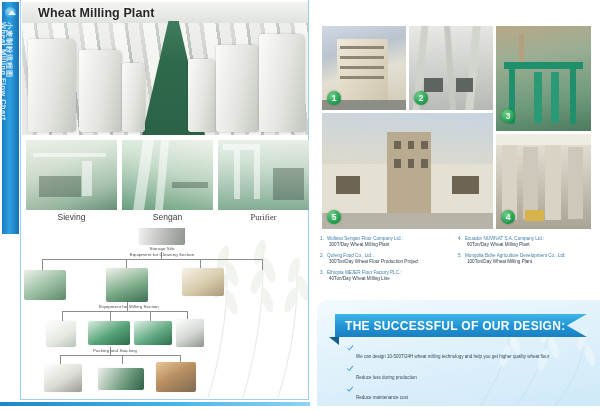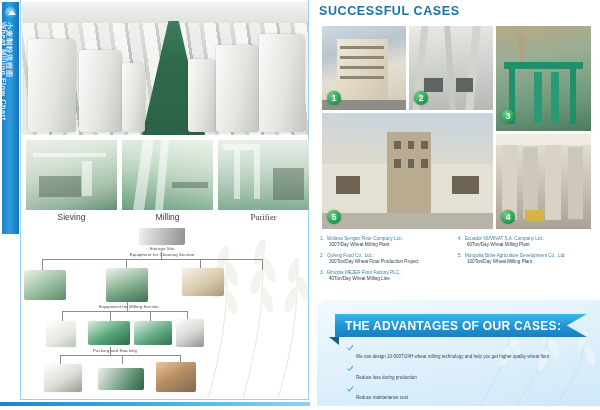--- a/index.html
+++ b/index.html
@@ -243,40 +243,41 @@
     <div id="hero-photo">
       <div id="hero-ceiling"></div>
       <div id="hero-floor"></div>
       <div class="hero-machine" style="left:2%;  width:17%; height:70%;"></div>
       <div class="hero-machine" style="left:20%; width:15%; height:62%;"></div>
       <div class="hero-machine" style="left:35%; width:8%;  height:52%;"></div>
       <div class="hero-machine" style="left:58%; width:10%; height:55%;"></div>
       <div class="hero-machine" style="left:68%; width:15%; height:66%;"></div>
       <div class="hero-machine" style="left:83%; width:16%; height:74%;"></div>
     </div>
+    <div id="hero-title">Wheat Milling Plant</div>
 
     <div class="mini-photo" id="mini-1">
       <div class="mini-strut" style="left:8%; top:18%; width:80%; height:6%;"></div>
       <div class="mini-dark" style="left:14%; top:52%; width:46%; height:30%;"></div>
       <div class="mini-strut" style="left:62%; top:30%; width:10%; height:50%;"></div>
     </div>
     <div class="mini-photo" id="mini-2">
       <div class="mini-strut" style="left:18%; top:0%; width:12%; height:100%; transform:skewX(-8deg);"></div>
       <div class="mini-strut" style="left:40%; top:0%; width:9%;  height:100%; transform:skewX(-5deg);"></div>
       <div class="mini-dark" style="left:55%; top:60%; width:40%; height:8%;"></div>
     </div>
     <div class="mini-photo" id="mini-3">
       <div class="mini-strut" style="left:6%;  top:6%;  width:40%; height:8%;"></div>
       <div class="mini-strut" style="left:18%; top:14%; width:6%;  height:70%;"></div>
       <div class="mini-strut" style="left:40%; top:14%; width:6%;  height:70%;"></div>
       <div class="mini-dark" style="left:60%; top:40%; width:34%; height:45%;"></div>
     </div>
 
     <div class="caption" id="cap-1">Sieving</div>
-    <div class="caption" id="cap-2">Milling</div>
+    <div class="caption" id="cap-2">Sengan</div>
     <div class="caption" id="cap-3">Purifier</div>
 
     <div id="flowchart">
 
       <svg id="wheat-art" viewBox="0 0 150 170">
         <g stroke="#cfd8c8" fill="none" stroke-width="1.2" opacity=".9">
           <path d="M40 170 C 55 120 62 70 58 18"></path>
           <path d="M75 170 C 90 118 98 66 94 12"></path>
           <path d="M110 170 C 124 124 132 76 128 30"></path>
         </g>
@@ -344,21 +345,20 @@
             background:linear-gradient(120deg,#eef1ec,#6f9b7e 60%,#2d5f45);"></div>
       <div class="fc-node" style="left:134px; top:134px; width:40px; height:30px;
             background:linear-gradient(150deg,#e8c79a,#b98f62 45%,#7e6a52);"></div>
     </div>
 
     <div id="left-bottom-rule"></div>
   </div>
 
   <div id="right-page">
 
-    <div id="cases-title">SUCCESSFUL CASES</div>
 
     <div class="case-photo" id="case-1">
       <div class="photo-shape" style="left:18%; top:16%; width:60%; height:72%;
            background:linear-gradient(120deg,#efe9da,#cfc6ae);"></div>
       <div class="photo-shape" style="left:22%; top:24%; width:52%; height:3%; background:#8e8574;"></div>
       <div class="photo-shape" style="left:22%; top:36%; width:52%; height:3%; background:#8e8574;"></div>
       <div class="photo-shape" style="left:22%; top:48%; width:52%; height:3%; background:#8e8574;"></div>
       <div class="photo-shape" style="left:22%; top:60%; width:52%; height:3%; background:#8e8574;"></div>
       <div class="photo-shape" style="left:0; top:88%; width:100%; height:12%; background:#8d8f86;"></div>
       <div class="case-badge" style="left:5px; bottom:5px;">1</div>
@@ -455,21 +455,21 @@
           <ellipse cx="78" cy="18" rx="4" ry="11" transform="rotate(16 78 18)"></ellipse>
           <ellipse cx="86" cy="34" rx="4" ry="11" transform="rotate(-18 86 34)"></ellipse>
           <ellipse cx="75" cy="46" rx="4" ry="11" transform="rotate(20 75 46)"></ellipse>
           <ellipse cx="114" cy="26" rx="4" ry="11" transform="rotate(16 114 26)"></ellipse>
           <ellipse cx="122" cy="42" rx="4" ry="11" transform="rotate(-18 122 42)"></ellipse>
         </g>
       </svg>
 
       <div id="adv-ribbon-tail"></div>
       <div id="adv-ribbon">
-        <span id="adv-title">THE ADVANTAGES OF OUR CASES:</span>
+        <span id="adv-title">THE SUCCESSFUL OF OUR DESIGN:</span>
       </div>
 
       <div id="adv-list">
         <div class="adv-item">
           <span class="adv-check"></span>
           <span class="adv-text">We can design 10-500T/24H wheat milling technology and help you get higher quality wheat flour</span>
         </div>
         <div class="adv-item">
           <span class="adv-check"></span>
           <span class="adv-text">Reduce loss during production</span>

